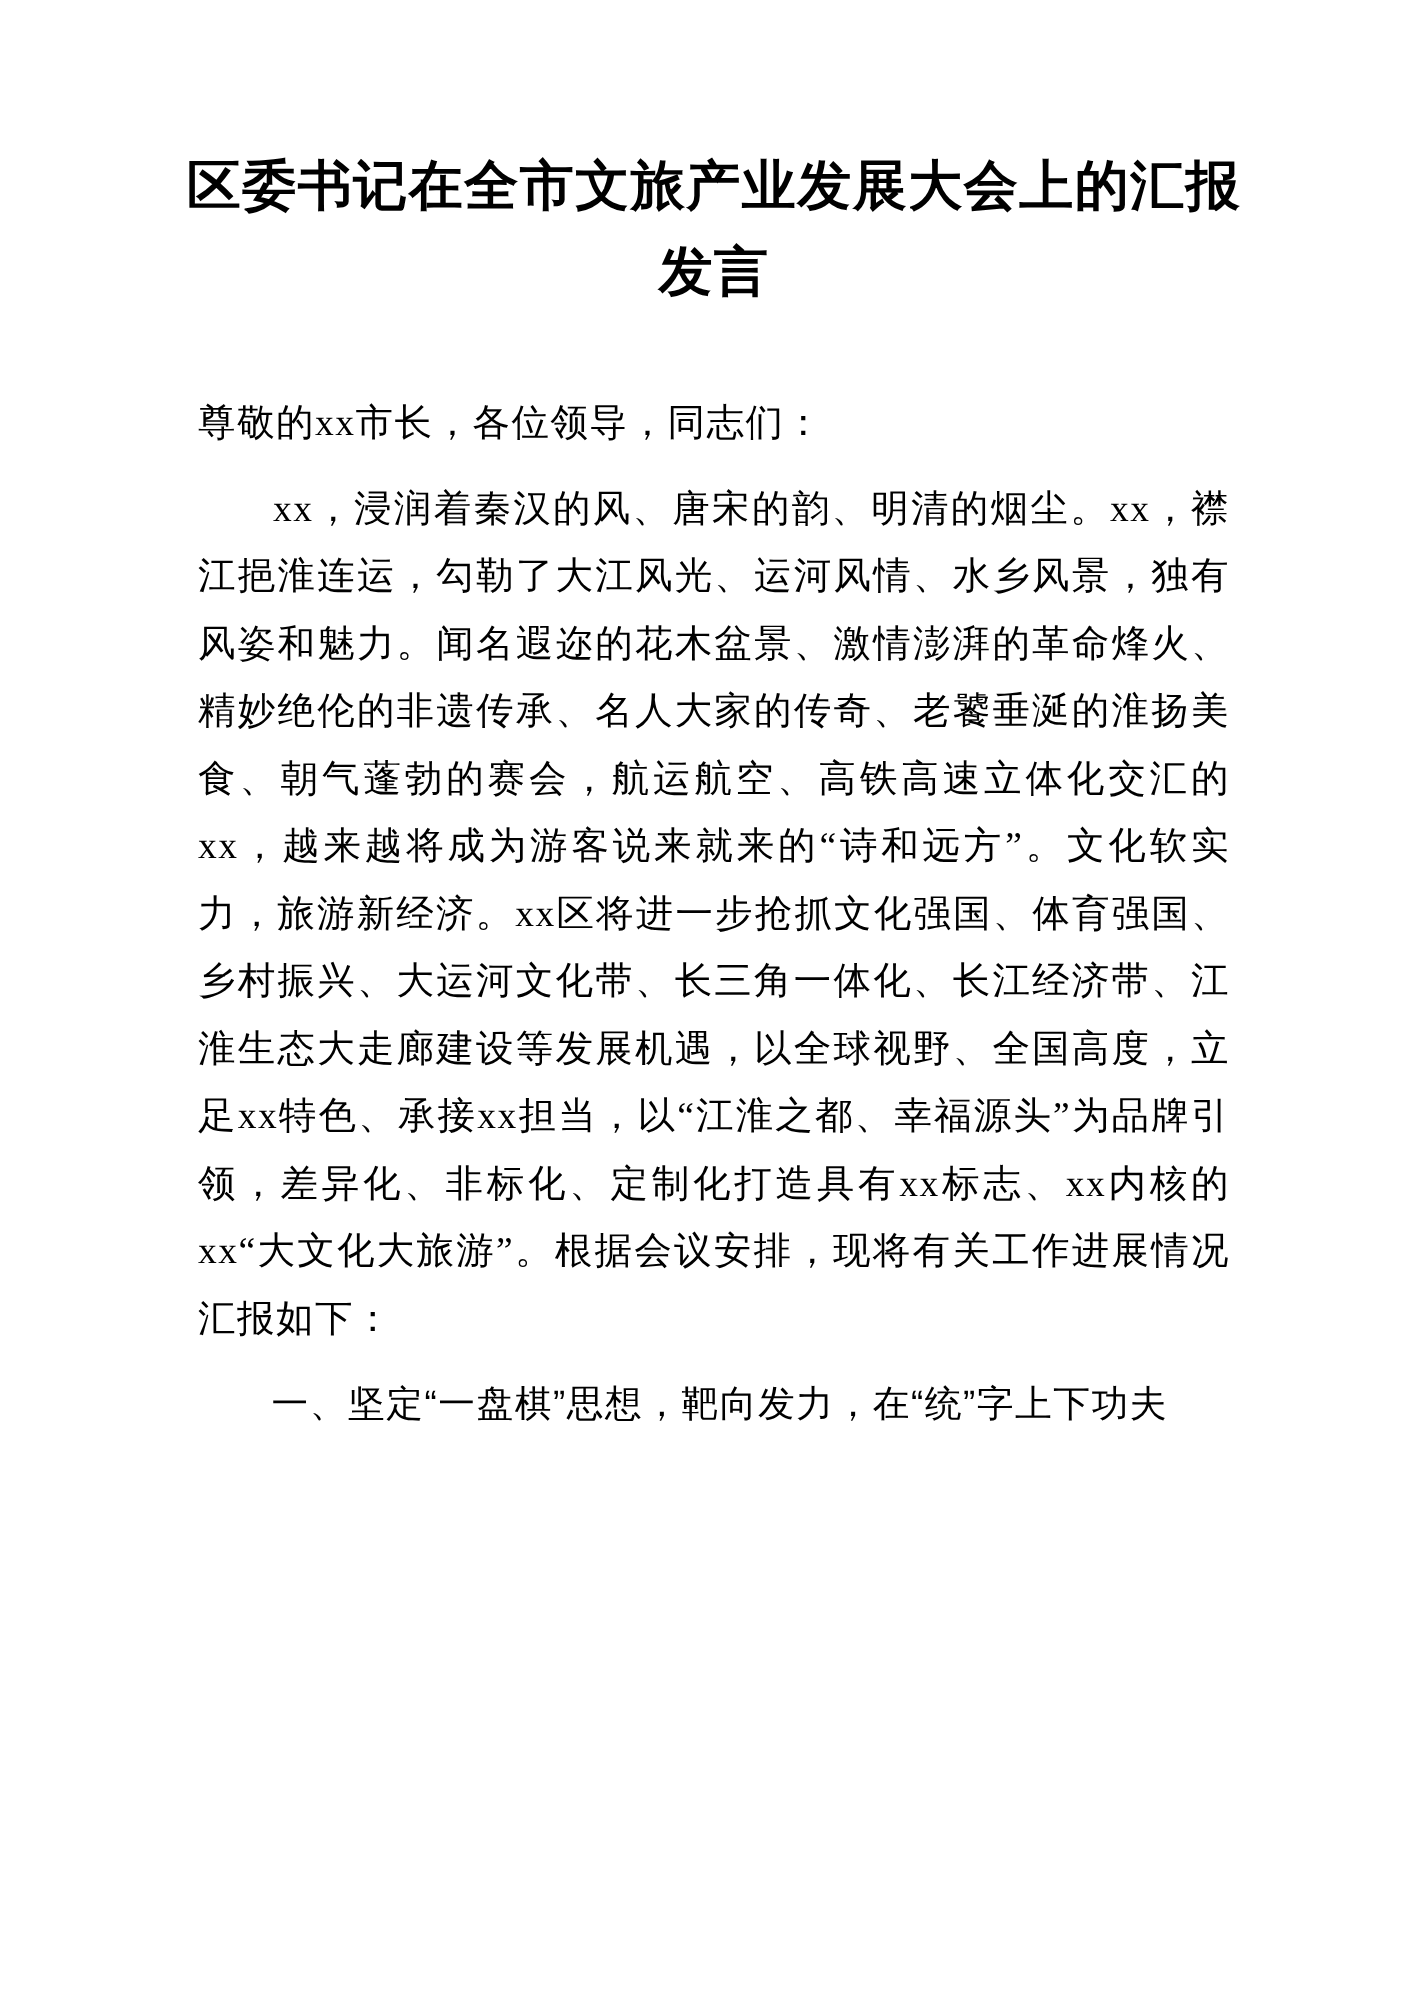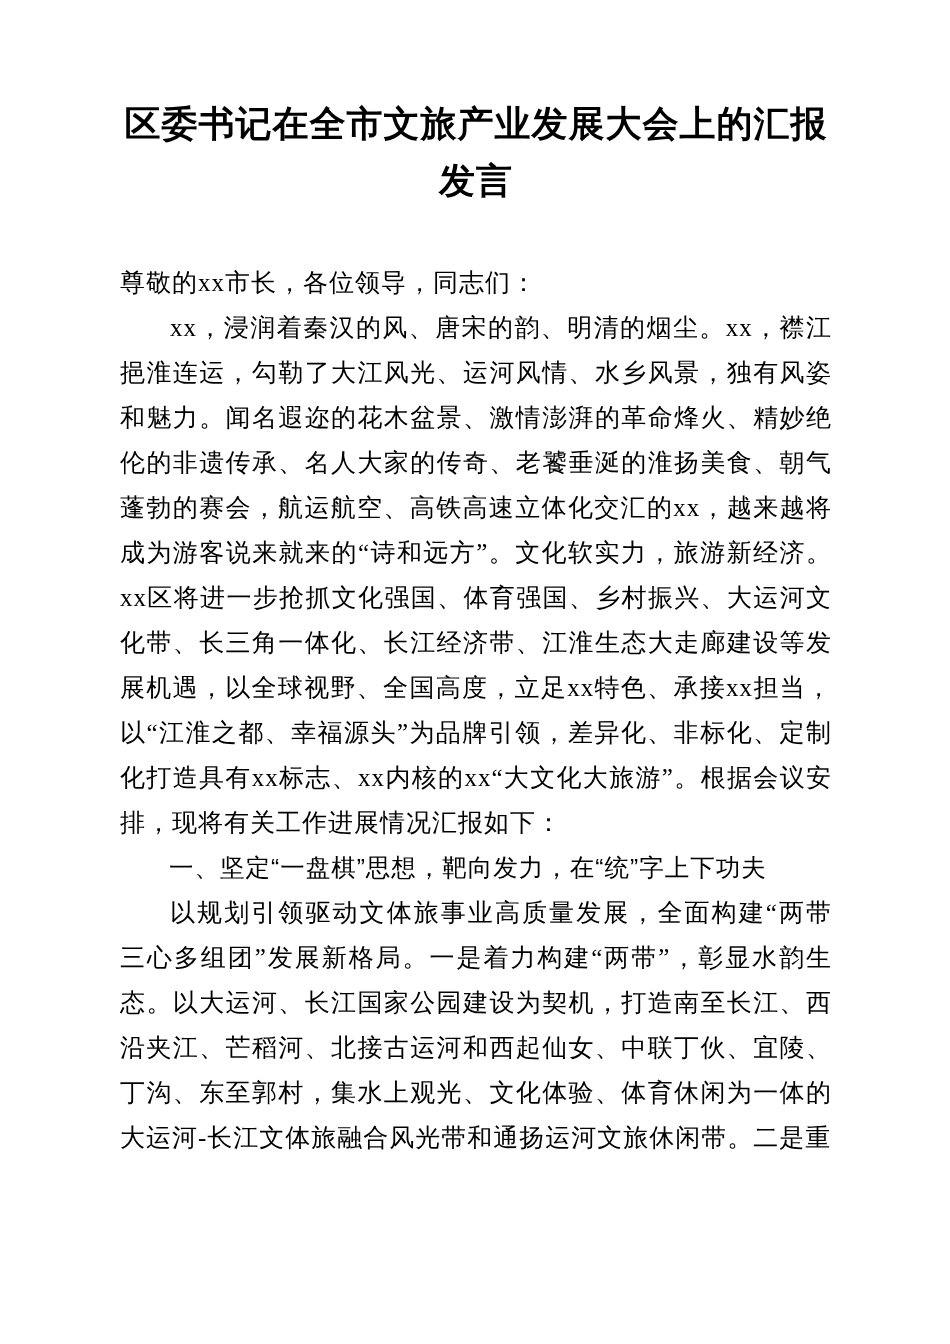--- a/index.html
+++ b/index.html
@@ -22,21 +22,21 @@
   }
   .doc-title {
     font-size: 36px;
     font-weight: 700;
     text-align: center;
     line-height: 57px;
     margin: 0 0 50px 0;
     letter-spacing: 1px;
   }
   .doc-content p {
-    margin: 0;
+    margin: 12px;
     font-size: 25px;
     line-height: 45px;
     letter-spacing: 1px;
     text-align: justify;
   }
   .doc-content p.salutation {
     text-indent: 0;
   }
   .doc-content p.body {
     text-indent: 2em;
@@ -50,15 +50,14 @@
 </style>
 </head>
 <body>
 
 <div class="page">
   <h1 class="doc-title">区委书记在全市文旅产业发展大会上的汇报发言</h1>
   <div class="doc-content">
       <p class="salutation">尊敬的xx市长，各位领导，同志们：</p>
       <p class="body">xx，浸润着秦汉的风、唐宋的韵、明清的烟尘。xx，襟江挹淮连运，勾勒了大江风光、运河风情、水乡风景，独有风姿和魅力。闻名遐迩的花木盆景、激情澎湃的革命烽火、精妙绝伦的非遗传承、名人大家的传奇、老饕垂涎的淮扬美食、朝气蓬勃的赛会，航运航空、高铁高速立体化交汇的xx，越来越将成为游客说来就来的“诗和远方”。文化软实力，旅游新经济。xx区将进一步抢抓文化强国、体育强国、乡村振兴、大运河文化带、长三角一体化、长江经济带、江淮生态大走廊建设等发展机遇，以全球视野、全国高度，立足xx特色、承接xx担当，以“江淮之都、幸福源头”为品牌引领，差异化、非标化、定制化打造具有xx标志、xx内核的xx“大文化大旅游”。根据会议安排，现将有关工作进展情况汇报如下：</p>
       <p class="heading">一、坚定“一盘棋”思想，靶向发力，在“统”字上下功夫</p>
-      <p class="body">以规划引领驱动文体旅事业高质量发展，全面构建“两带三心多组团”发展新格局。一是着力构建“两带”，彰显水韵生态。以大运河、长江国家公园建设为契机，打造南至长江、西沿夹江、芒稻河、北接古运河和西起仙女、中联丁伙、宜陵、丁沟、东至郭村，集水上观光、文化体验、体育休闲为一体的大运河-长江文体旅融合风光带和通扬运河文旅休闲带。二是重</p>
     </div>
 </div>
 
 </body></html>

